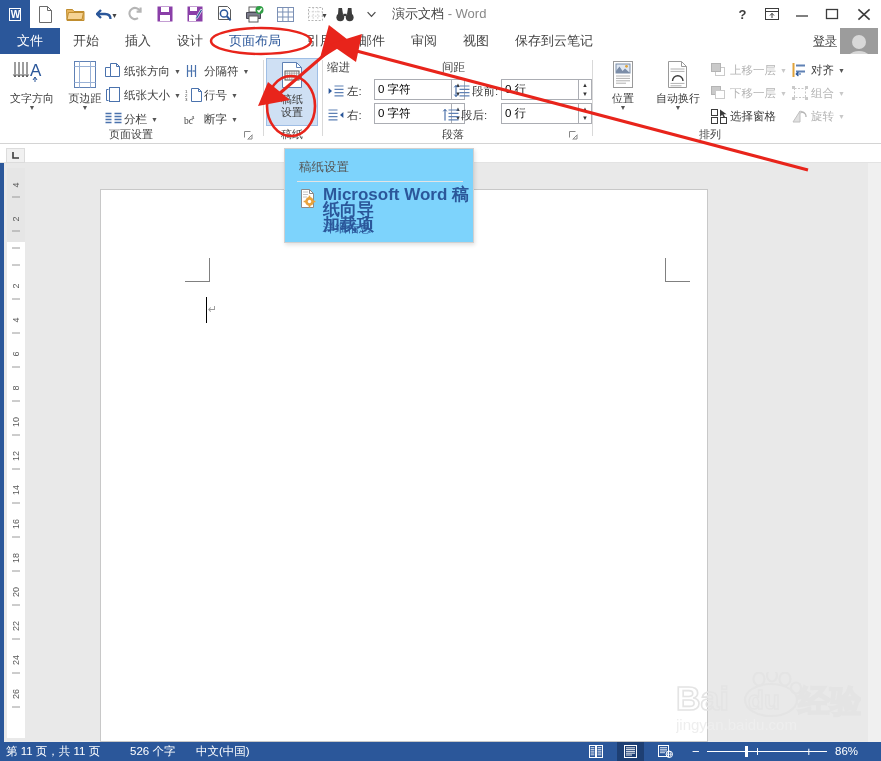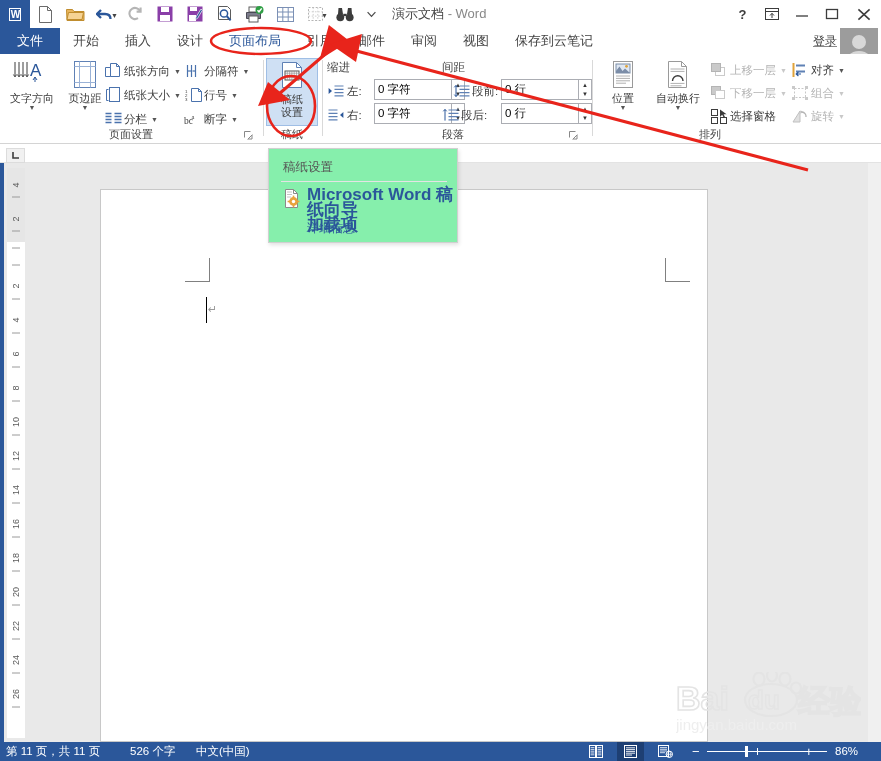--- a/index.html
+++ b/index.html
@@ -182,22 +182,22 @@
   }
 
   
   .wm {
     position:absolute; left:676px; top:672px; width:185px; height:64px;
     pointer-events:none;
   }
 
   
   .panel {
-    position:absolute; left:268px; top:148px; width:190px; height:95px;
-    background:#86efac; border:1px solid #d0d0d0;
+    position:absolute; left:284px; top:148px; width:190px; height:95px;
+    background:#7dd3fc; border:1px solid #d0d0d0;
     box-shadow:1px 2px 4px rgba(0,0,0,0.12);
   }
   .panel-title {
     position:absolute; left:14px; top:10px; font-size:12.5px; color:#555555;
   }
   .panel-divider { position:absolute; left:12px; top:32px; width:166px; height:1px; background:#e4e4e4; }
   .panel-ico { position:absolute; left:15px; top:40px; }
   .panel-link {
     position:absolute; left:38px; top:38px; width:148px;
     font-size:17px; color:#2b579a; font-weight:bold; line-height:15px;

